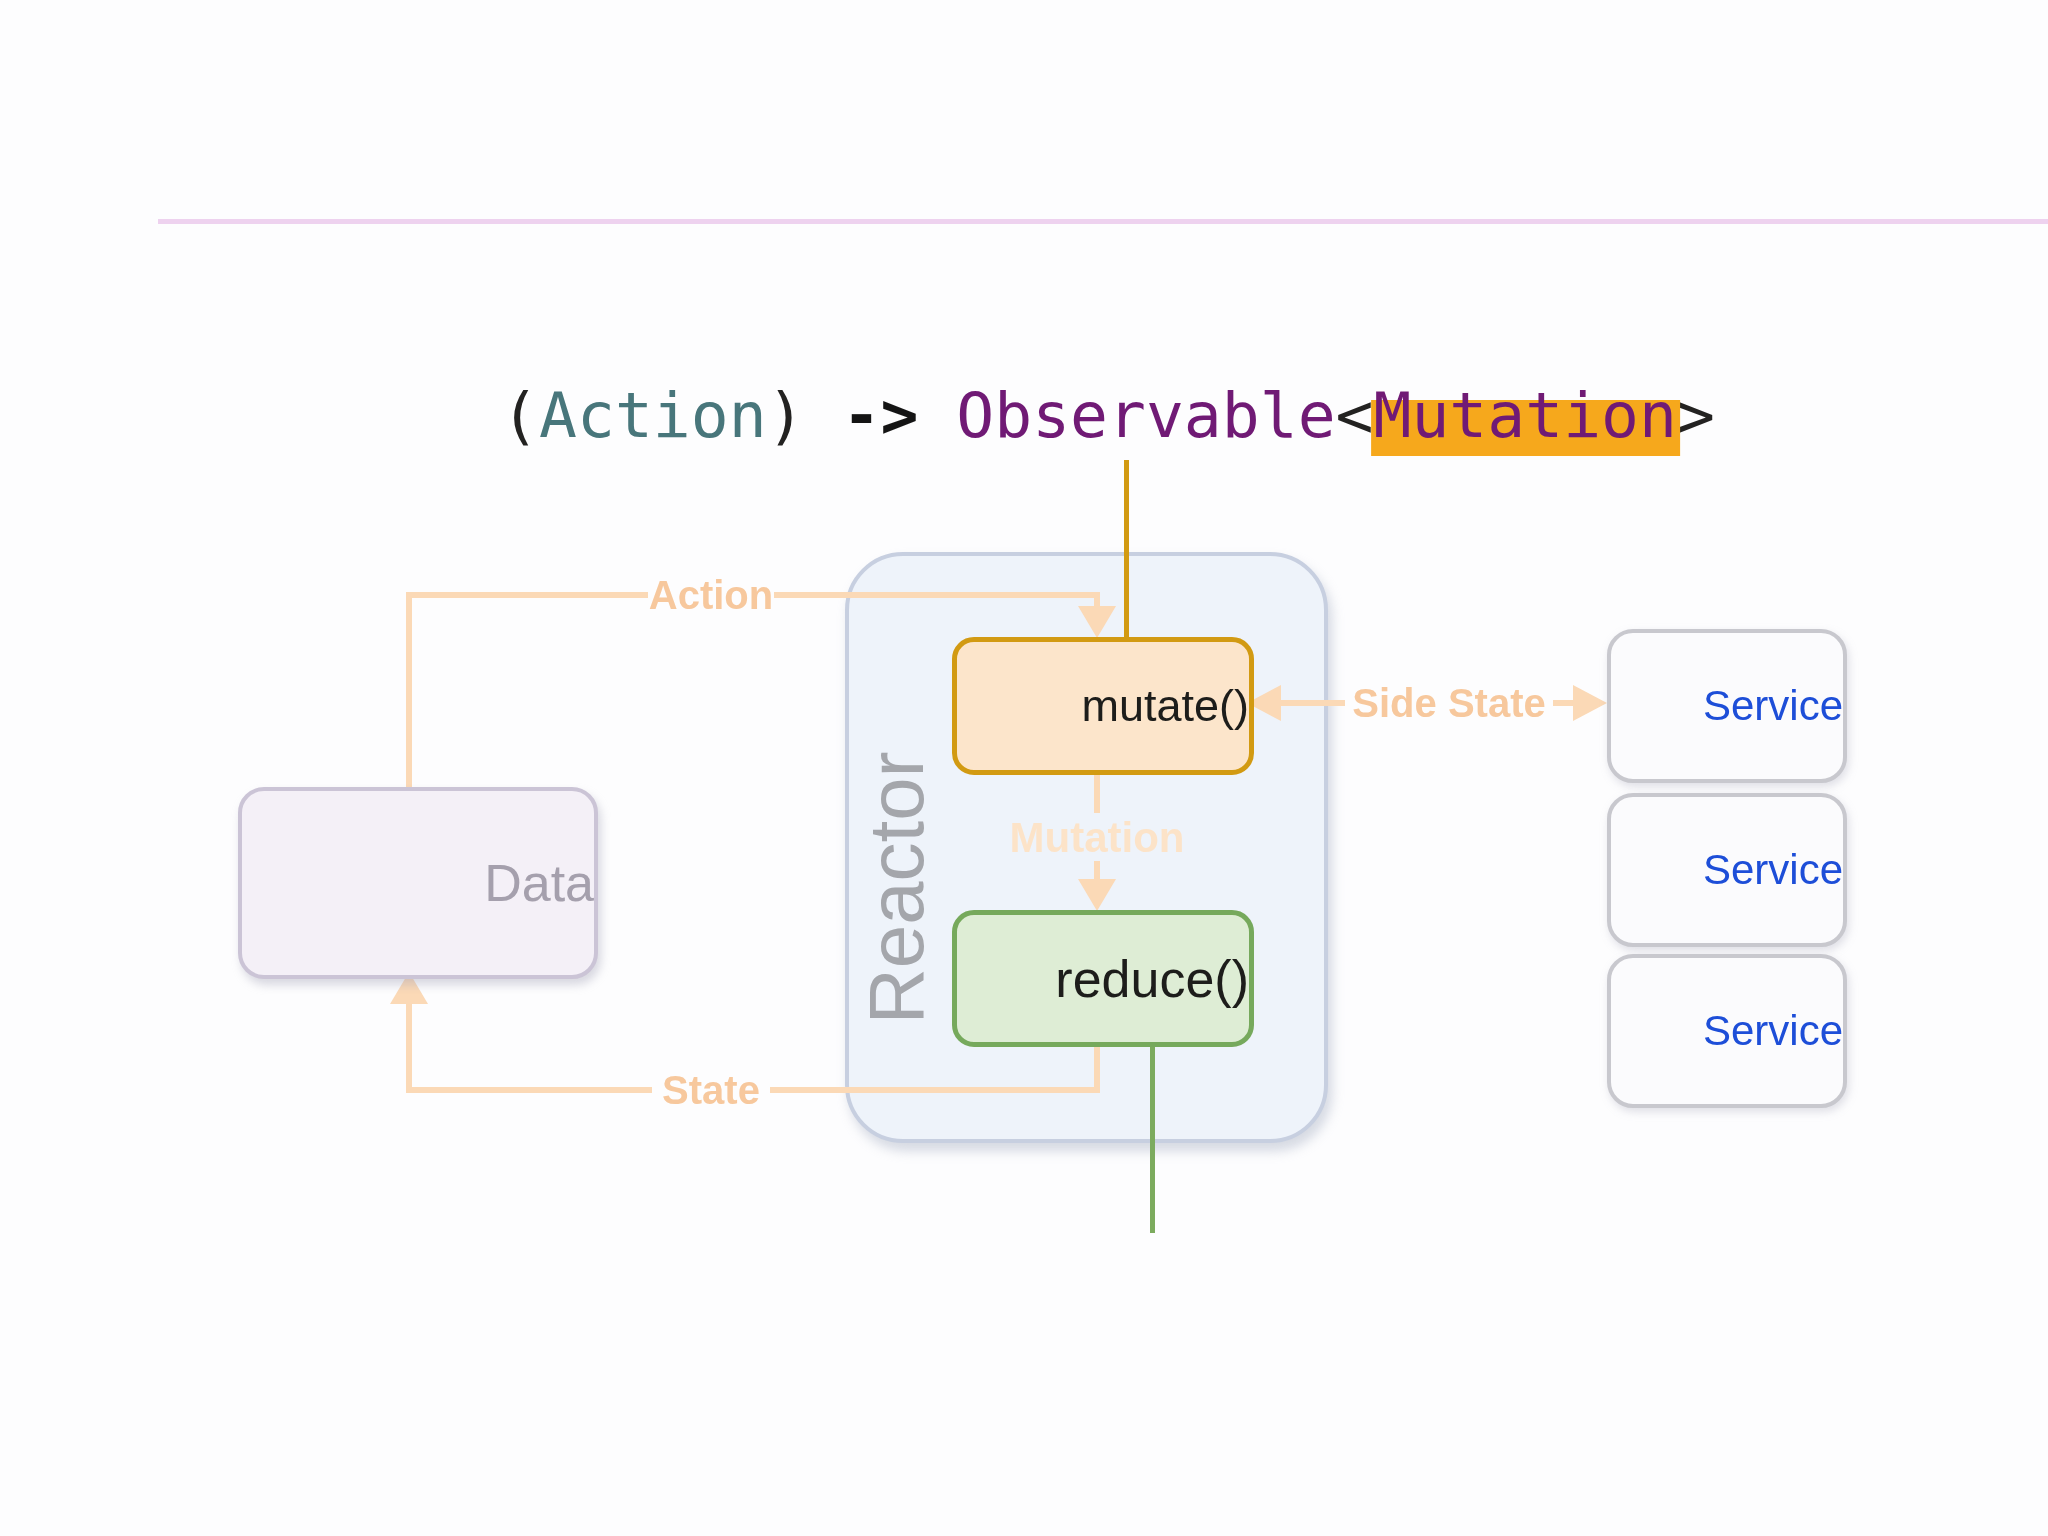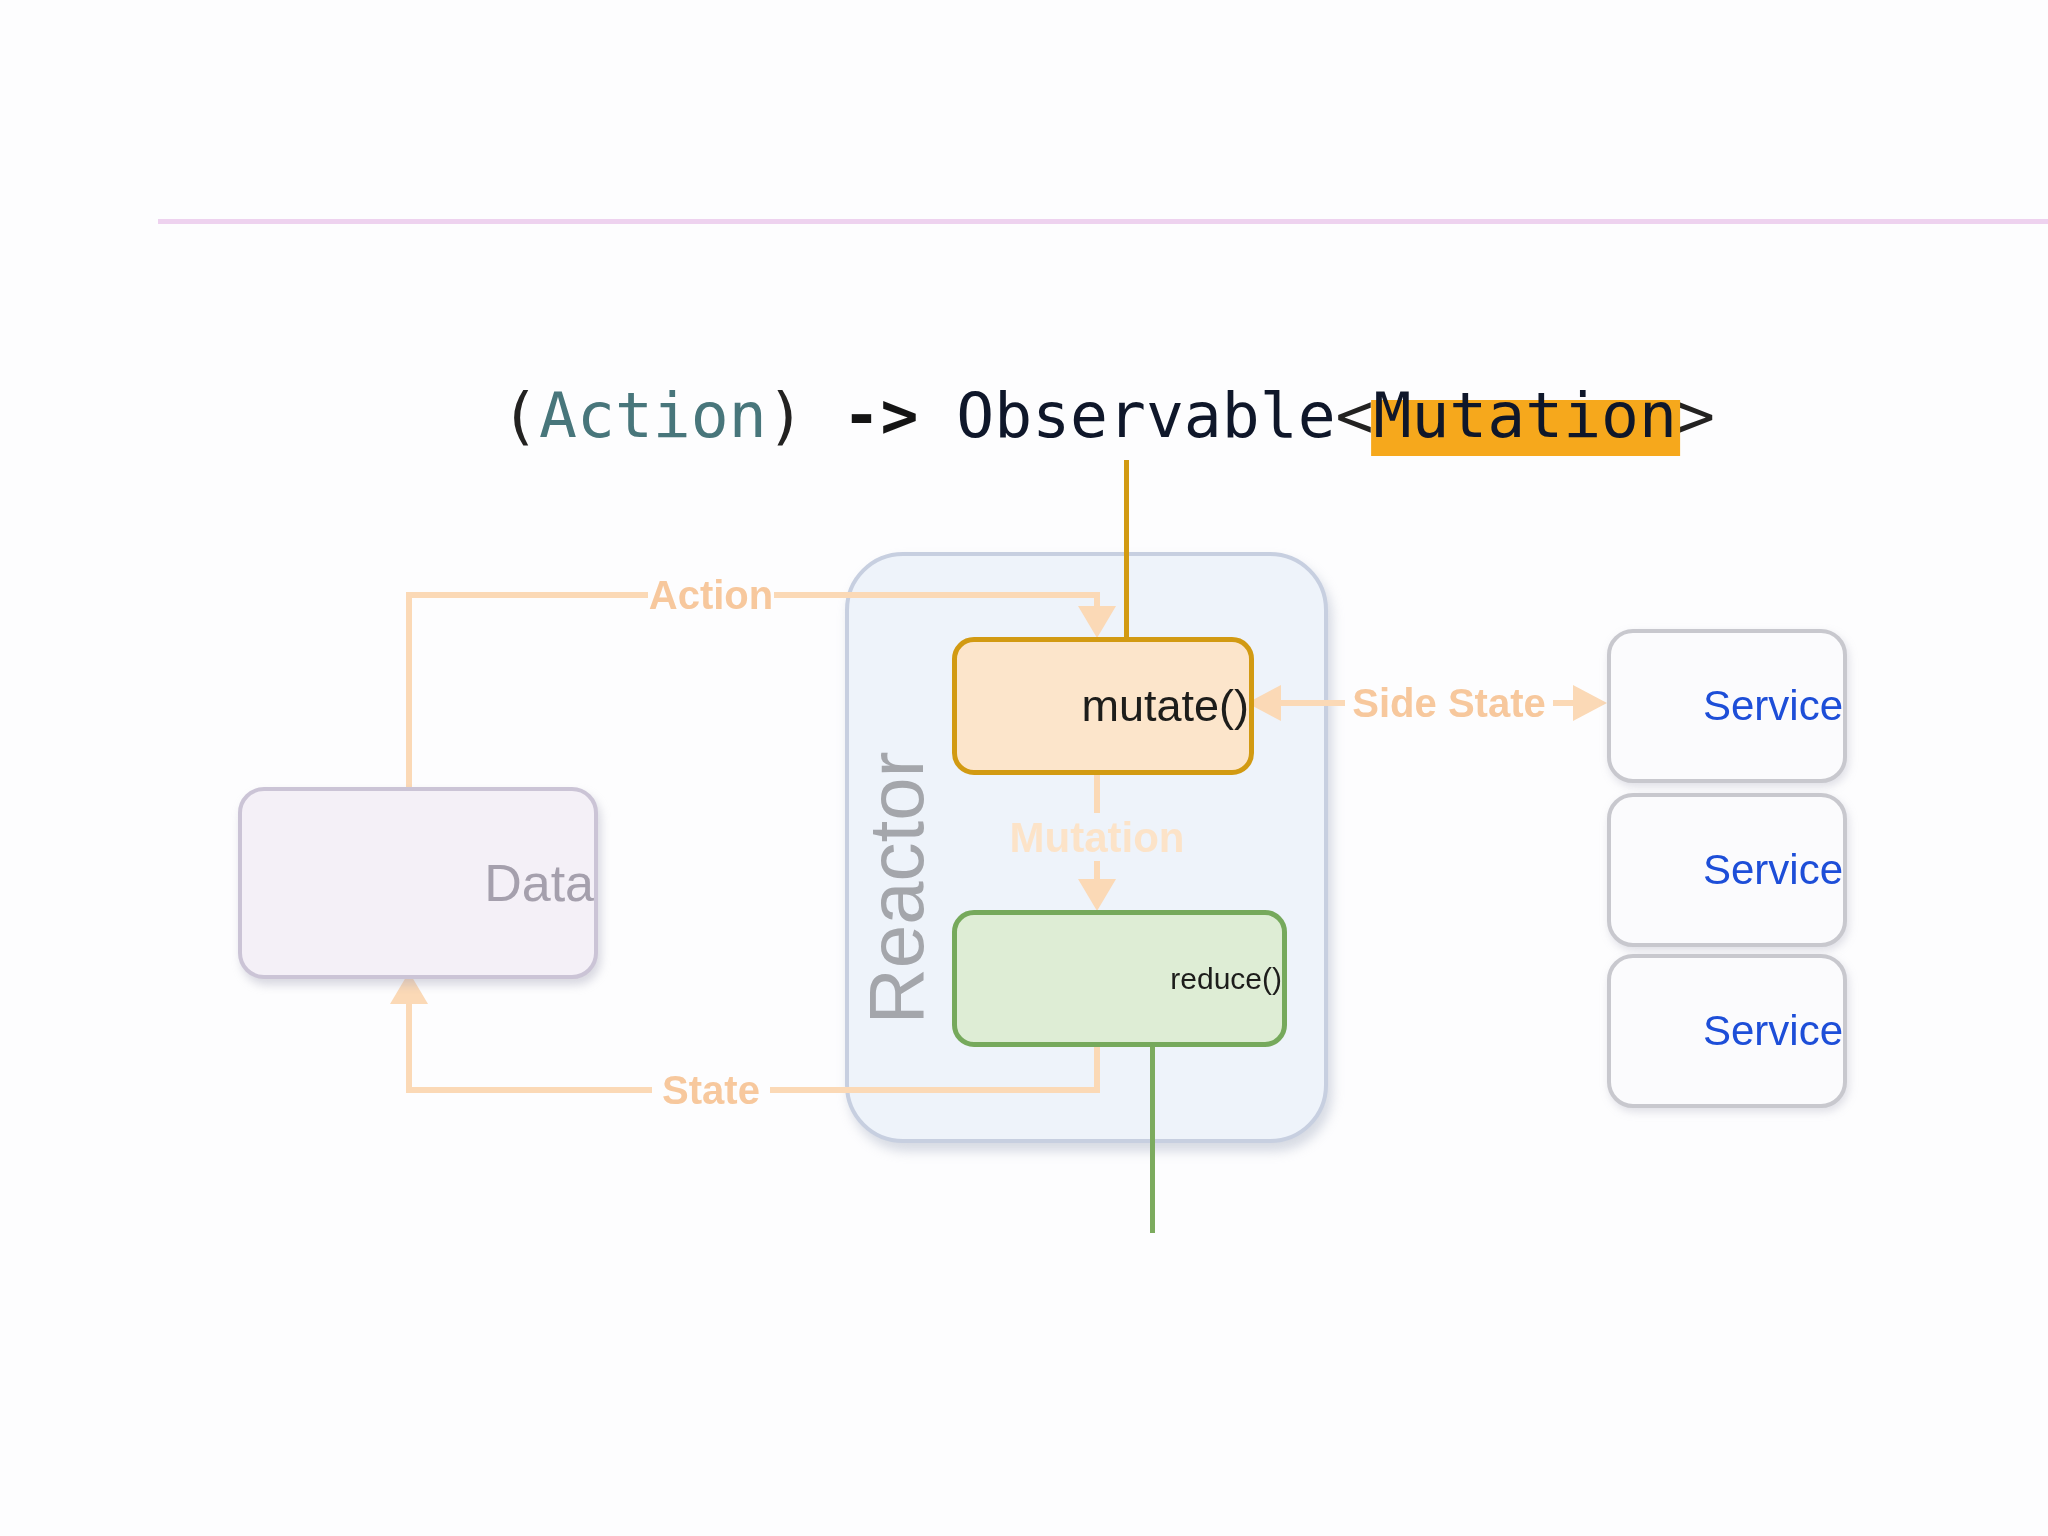--- a/index.html
+++ b/index.html
@@ -12,21 +12,21 @@
          color:#9a6bc5;letter-spacing:-3px;z-index:5;}
   #underline{position:absolute;left:158px;top:219px;width:1890px;height:5px;background:#eed2ef;z-index:1;}
 
   
   .code{position:absolute;transform:translateX(-50%);font:63px/70px "DejaVu Sans Mono",monospace;
         white-space:pre;z-index:6;}
   #code-top{left:1108px;top:381px;}
   #code-bottom{left:1108px;top:1244px;}
   .tk-b{color:#232221;}
   .tk-t{color:#48767b;}
-  .tk-p{color:#0f172a;}
+  .tk-p{color:#701a75;}
   .tk-arrow{color:#141414;font-weight:bold;}
   .hl{position:relative;z-index:0;}
   .hl::before{content:"";position:absolute;left:-0.04em;right:-0.05em;top:0.34em;bottom:-0.07em;
               background:#f6a81c;z-index:-1;}
   .hl-deep::before{bottom:-0.14em;}
 
   
   .sline{position:absolute;z-index:2;}
   #line-top-orange{left:1124px;top:460px;width:5px;height:182px;background:#d29a12;}
   #line-bottom-green{left:1150px;top:1030px;width:5px;height:203px;background:#7cab5e;}
@@ -40,21 +40,21 @@
                  color:#a4a6ab;text-align:center;z-index:2;}
 
   
   .box{position:absolute;display:flex;align-items:center;justify-content:flex-end;z-index:3;}
   #view-box{left:238px;top:787px;width:352px;height:184px;background:#f4f0f7;
             border:4px solid #cbc4d6;border-radius:26px;font-size:52px;color:#a5a0ad;
             box-shadow:3px 6px 10px rgba(160,160,180,.4);}
   #mutate-box{left:952px;top:637px;width:292px;height:128px;background:#fce5cb;
               border:5px solid #d29a12;border-radius:22px;font-size:45px;color:#1d1d1b;}
   #reduce-box{left:952px;top:910px;width:292px;height:127px;background:#deedd5;
-              border:5px solid #76a95c;border-radius:22px;font-size:30px;color:#1d1d1b;padding-left:33px;}
+              border:5px solid #76a95c;border-radius:22px;font-size:52px;color:#1d1d1b;}
   .service{left:1607px;width:232px;height:146px;background:#fbfbfd;border:4px solid #c8c8ce;
            border-radius:26px;font-size:42px;color:#1d4ed8;
            box-shadow:2px 4px 8px rgba(170,170,185,.35);}
   #service-1{top:629px;} #service-2{top:793px;} #service-3{top:954px;}
 
   
   .fline{position:absolute;background:#fbd9b6;z-index:2;}
   #action-v-left{left:406px;top:592px;width:6px;height:195px;}
   #action-h-a{left:406px;top:592px;width:242px;height:6px;}
   #action-h-b{left:774px;top:592px;width:326px;height:6px;}

